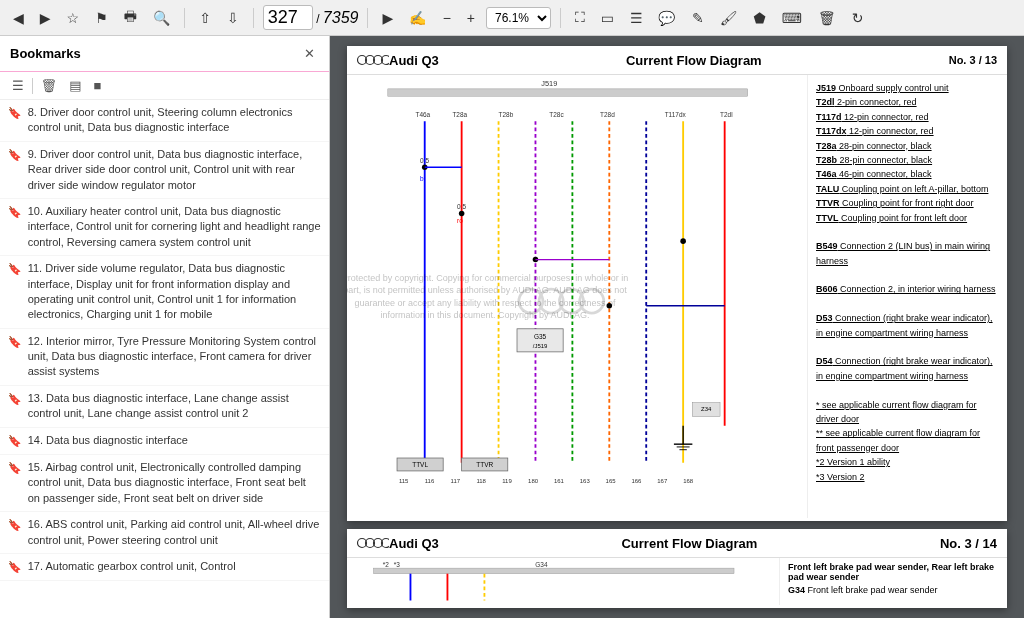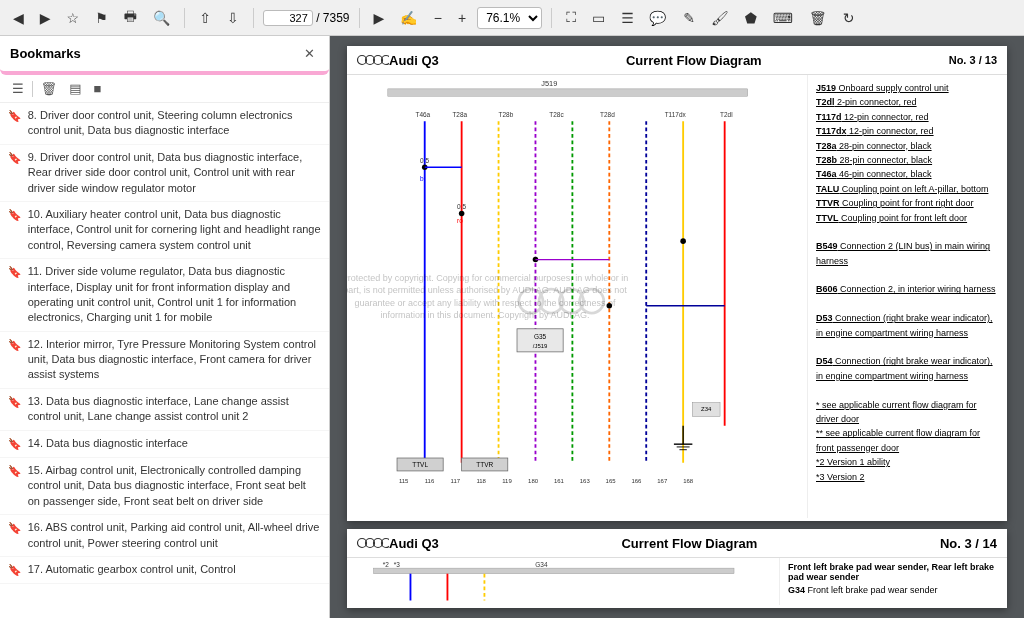--- a/index.html
+++ b/index.html
@@ -70,24 +70,23 @@
       border-right: 1px solid #ccc;
       display: flex;
       flex-direction: column;
       flex-shrink: 0;
     }
     .sidebar-header {
       display: flex;
       align-items: center;
       justify-content: space-between;
       padding: 8px 10px;
-      border-bottom: 4px solid #f9a8d4;
+      border-bottom: 1px solid #f9a8d4;
       font-weight: bold;
       font-size: 13px;
-      border-radius: 6px;
     }
     .sidebar-toolbar {
       display: flex;
       align-items: center;
       padding: 4px 8px;
       border-bottom: 1px solid #eee;
       gap: 4px;
     }
     .sidebar-content {
       overflow-y: auto;
@@ -225,23 +224,23 @@
   <button class="toolbar-btn" title="Forward">▶</button>
   <button class="toolbar-btn">☆</button>
   <button class="toolbar-btn">⚑</button>
   <button class="toolbar-btn">🖶</button>
   <button class="toolbar-btn">🔍</button>
   <div class="toolbar-separator"></div>
   <button class="toolbar-btn">⇧</button>
   <button class="toolbar-btn">⇩</button>
   <div class="toolbar-separator"></div>
   <span style="font-size:12px;">
-    <input type="text" class="page-indicator" style="width: 40px; border: 1px solid rgb(187, 187, 187); padding: 1px 4px; font-size: 11px; text-align: right;" value="327">
+    <input type="text" class="page-indicator" style="width: 40px; border: 1px solid rgb(187, 187, 187); padding: 1px 4px; font-size: 18px; text-align: left;" value="327">
     <span style="font-size:12px;"> / </span>
-    <span style="font-size:12px;">7359</span>
+    <span style="font-size:16px;font-style:italic;">7359</span>
   </span>
   <div class="toolbar-separator"></div>
   <button class="toolbar-btn">▶</button>
   <button class="toolbar-btn">✍</button>
   <button class="toolbar-btn">−</button>
   <button class="toolbar-btn">+</button>
   <div class="zoom-control">
     <select class="zoom-select"><option value="50%">50%</option><option value="75%">75%</option><option value="76.1%" selected="">76.1%</option><option value="100%">100%</option><option value="125%">125%</option><option value="150%">150%</option><option value="200%">200%</option></select>
   </div>
   <div class="toolbar-separator"></div>

